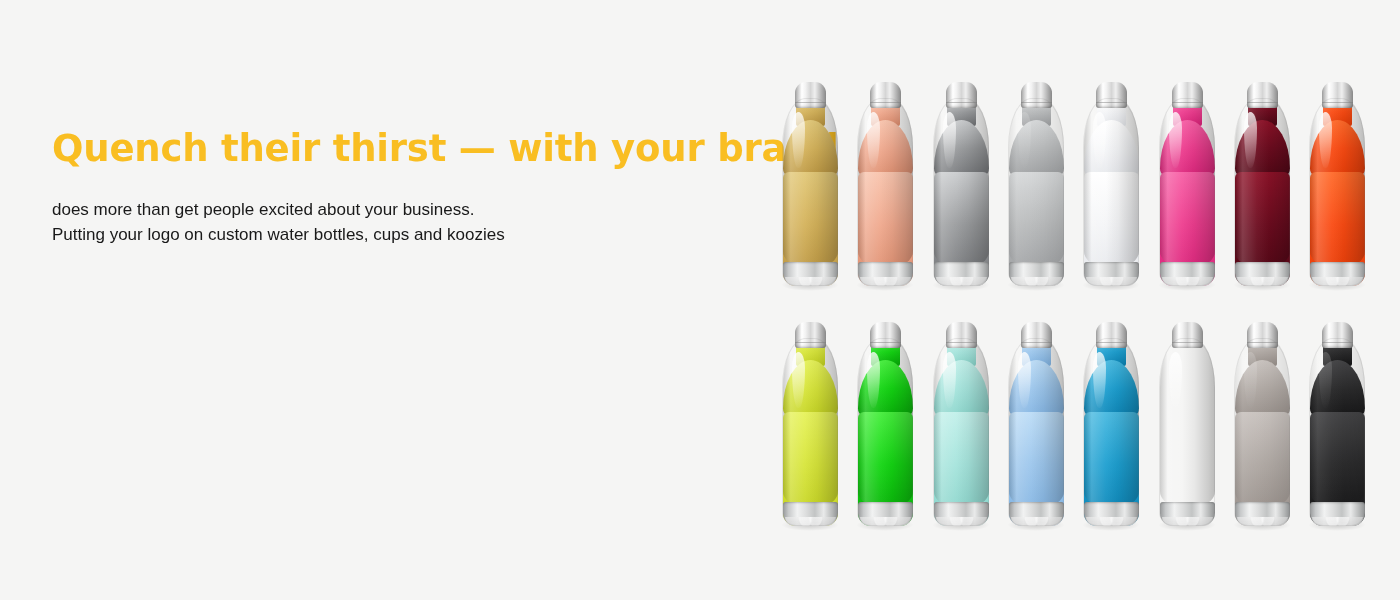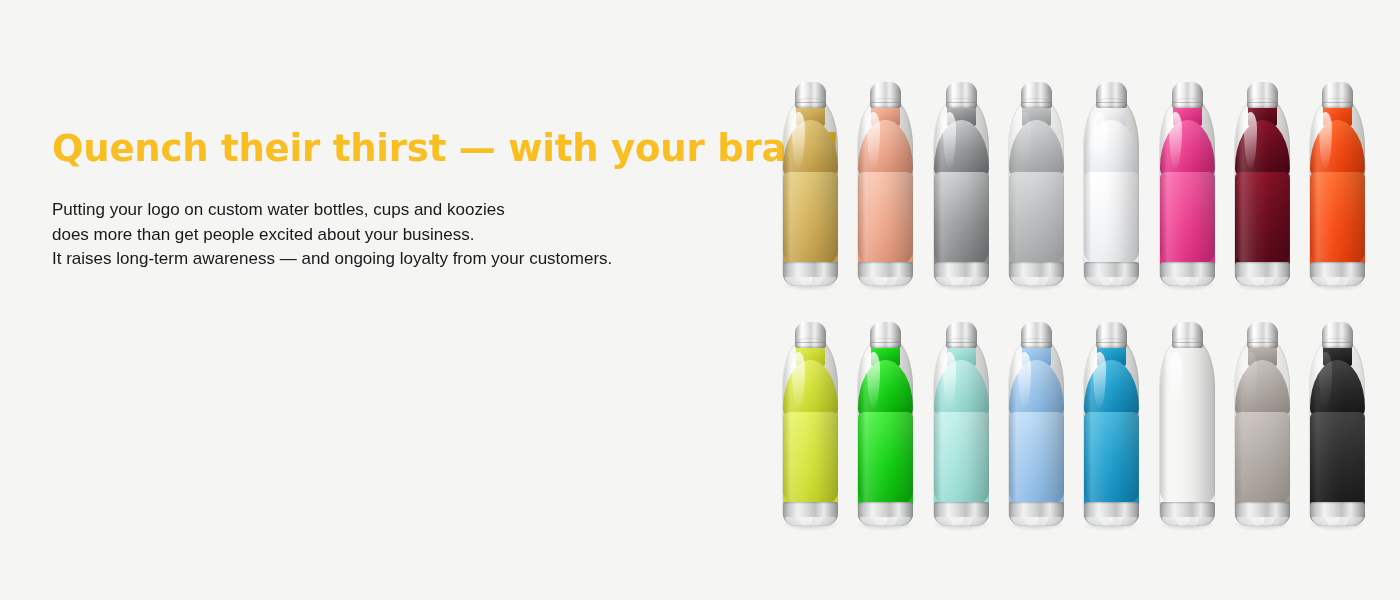--- a/index.html
+++ b/index.html
@@ -237,23 +237,22 @@
   }
 </style>
 </head>
 <body>
 
 <div class="hero">
 
   <div class="copy">
     <h1 class="headline">Quench their thirst — with your brand</h1>
     <p class="subcopy">
+      <span class="line">does more than get people excited about your business.</span>
       <span class="line">Putting your logo on custom water bottles, cups and koozies</span>
-      <span class="line">does more than get people excited about your business.</span>
-      <span class="line">It raises long-term awareness — and ongoing loyalty from your customers.</span>
     </p>
   </div>
 
 
   <div class="bottle-grid">
     <div class="bottle-row row-top">
         <div class="bottle" style="left: 0px;">
           <div class="drop"></div>
           <div class="body-shape">
             <div class="neck" style="background: linear-gradient(rgb(226, 200, 120) 0%, rgb(212, 178, 90) 46%, rgb(184, 147, 63) 100%);"></div>

